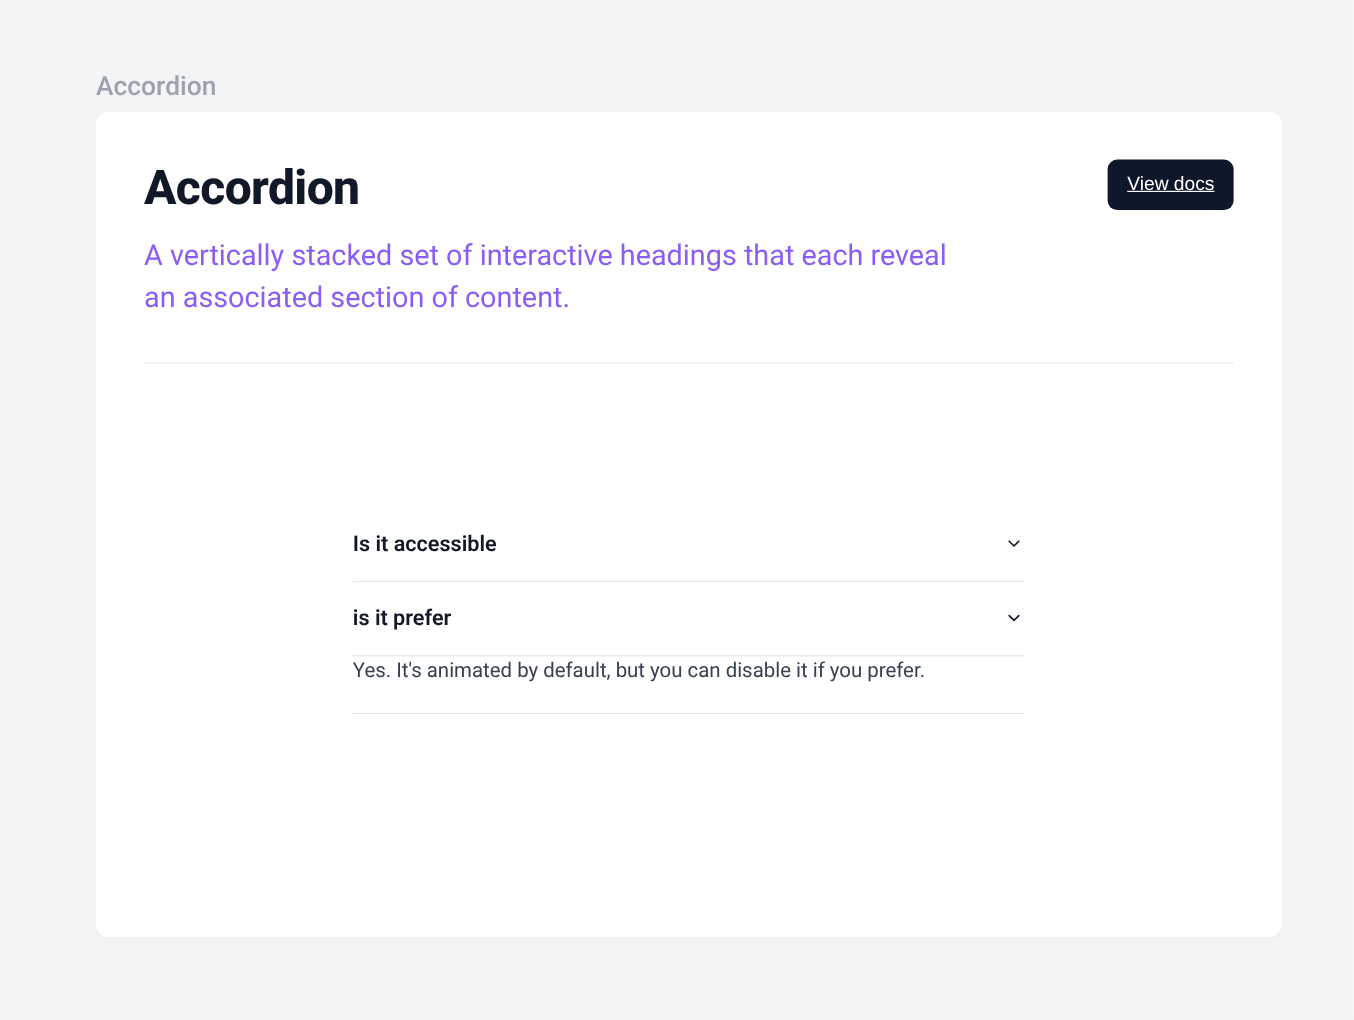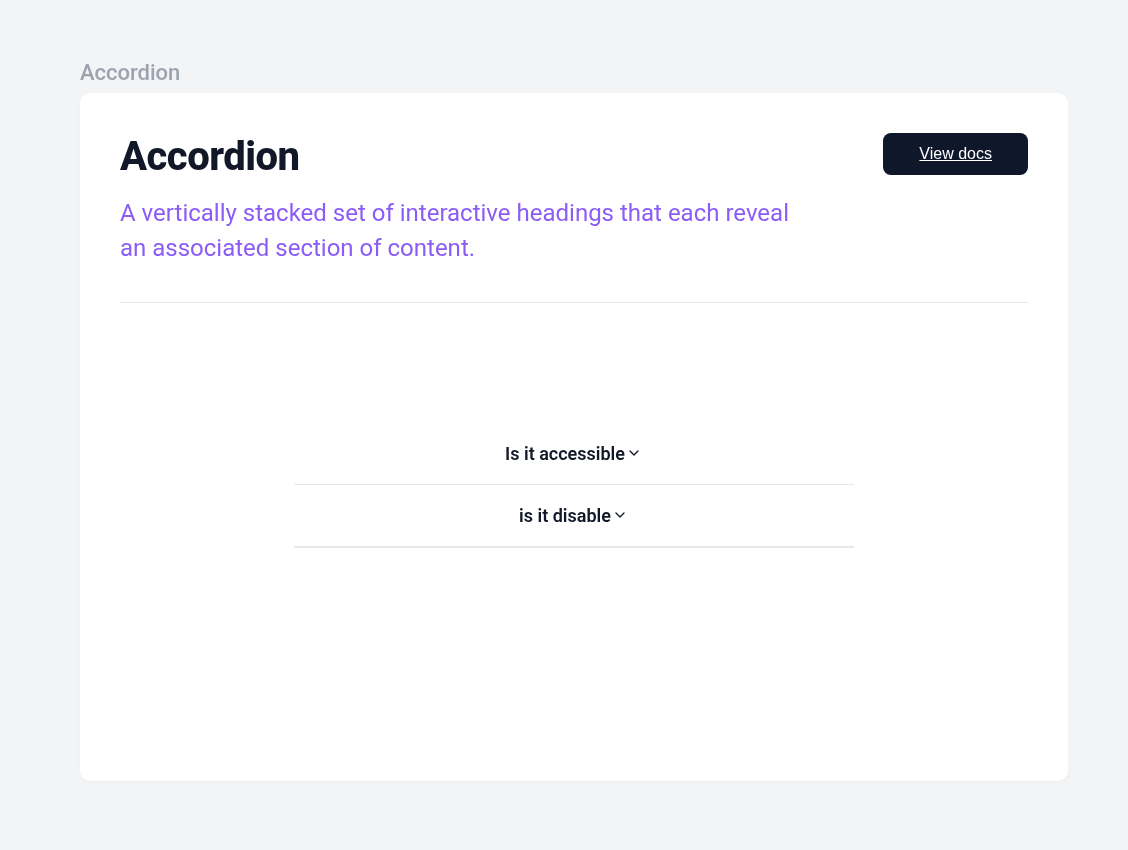--- a/index.html
+++ b/index.html
@@ -50,21 +50,21 @@
       color: #8b5cf6;
       font-size: 24px;
       line-height: 1.45;
       font-weight: 400;
     }
     .view-docs-btn {
       background: #0f172a;
       color: #fff;
       border: none;
       border-radius: 8px;
-      padding: 12px 36px;
+      padding: 12px 16px;
       font-size: 16px;
       font-weight: 500;
       text-decoration: underline;
       cursor: pointer;
       white-space: nowrap;
       margin-left: 16px;
     }
     .divider {
       border: none;
       border-top: 1px solid #e5e7eb;
@@ -72,21 +72,21 @@
     }
     .accordion-demo {
       width: 560px;
       margin: 120px auto 0 auto;
     }
     .acc-item {
       border-bottom: 1px solid #e5e7eb;
     }
     .acc-header {
       display: flex;
-      justify-content: center;
+      justify-content: space-between;
       align-items: center;
       padding: 20px 0;
       cursor: pointer;
     }
     .acc-header-text {
       color: #111827;
       font-size: 18px;
       font-weight: 600;
     }
     .acc-icon {
@@ -133,27 +133,28 @@
           <span class="acc-icon">
             <svg viewBox="0 0 24 24" fill="none" stroke="currentColor" stroke-width="2" stroke-linecap="round" stroke-linejoin="round">
                 <polyline points="6 9 12 15 18 9"></polyline>
               </svg>
           </span>
         </div>
       </div>
 
       <div class="acc-item">
         <div class="acc-header">
-          <span class="acc-header-text">is it disable</span>
+          <span class="acc-header-text">is it prefer</span>
           <span class="acc-icon">
             <svg viewBox="0 0 24 24" fill="none" stroke="currentColor" stroke-width="2" stroke-linecap="round" stroke-linejoin="round">
                 <polyline points="6 9 12 15 18 9"></polyline>
               </svg>
           </span>
         </div>
       </div>
 
       <div class="acc-item">
+        <div class="acc-content">Yes. It's animated by default, but you can disable it if you prefer.</div>
       </div>
 
     </div>
   </div>
 </div>
 
 </body></html>

